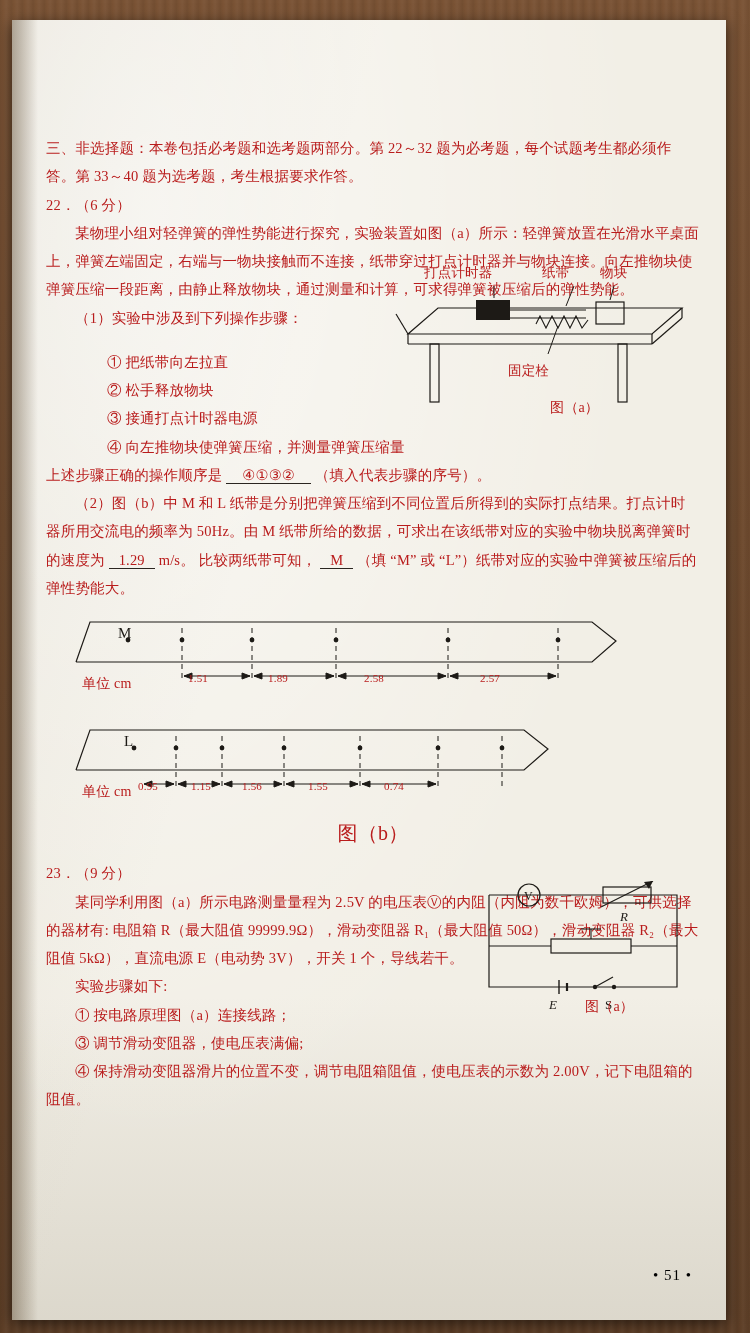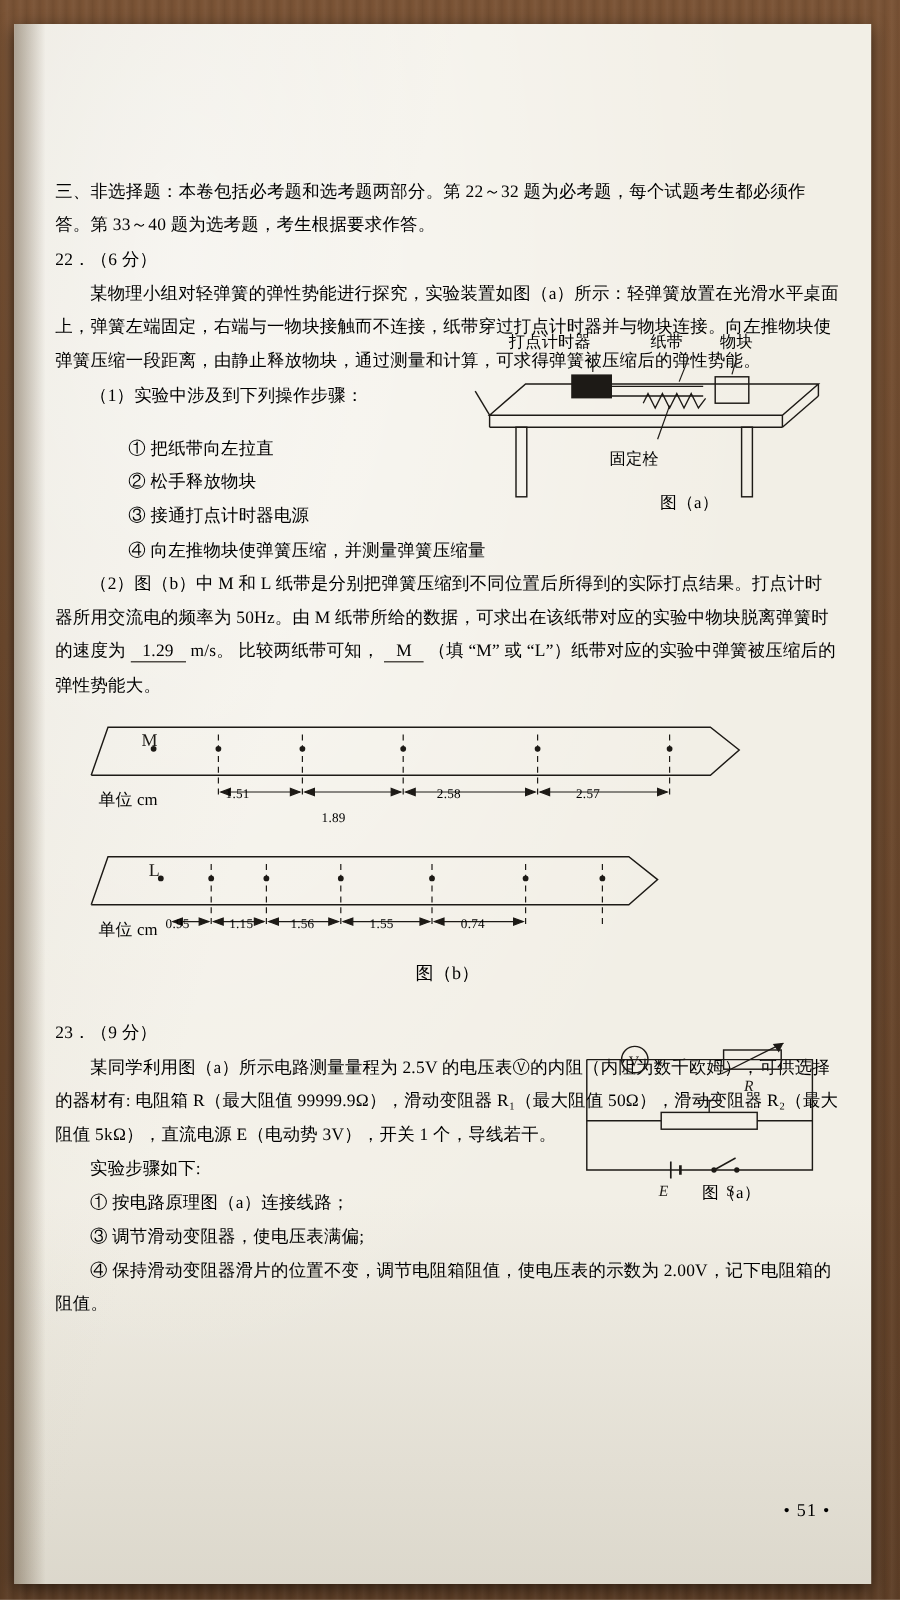--- a/index.html
+++ b/index.html
@@ -36,24 +36,24 @@
       linear-gradient(0deg, rgba(120,110,85,0.18), rgba(255,255,255,0) 25%);
     pointer-events:none;
   }
   .left-edge{
     position:absolute; left:0; top:0; width:26px; height:100%;
     background:linear-gradient(90deg, rgba(90,70,45,0.45), rgba(255,255,255,0) 100%);
     pointer-events:none;
   }
   .content{
     position:absolute;
-    left:34px; top:126px; right:26px;
+    left:34px; top:114px; right:26px;
     font-size:14.5px;
     line-height:1.95;
-    color:#000000;
+    color:#b91c1c;
     letter-spacing:0.2px;
   }
   p { margin:0; }
   .indent2 { text-indent:2em; }
   .underline { border-bottom:1px solid #2a2520; padding:0 16px; }
   .ul-val { border-bottom:1px solid #2a2520; padding:0 10px; }
 
   
   .fig-a-wrap{
     position:relative;
@@ -69,31 +69,31 @@
     font-size:14px;
   }
   .lbl{ position:absolute; font-size:13.5px; white-space:nowrap; }
 
   
   .tapes{ margin-top:6px; }
   .tape-box{ position:relative; height:108px; }
   .tape-box.l{ height:104px; }
   .unit{ position:absolute; font-size:14px; }
   .dist{ position:absolute; font-size:11px; }
-  .figb-cap{ text-align:center; font-size:15px; margin-top:-6px; }
+  .figb-cap{ text-align:center; font-size:20px; margin-top:-6px; }
 
   
   .circuit-wrap{ position:relative; height:0; }
   .circuit{
     position:absolute; right:8px; top:-120px; width:215px; height:140px;
   }
   .circ-cap{ position:absolute; right:58px; top:112px; font-size:14px; }
 
   .pagenum{
-    position:absolute; right:34px; bottom:52px;
+    position:absolute; right:34px; bottom:36px;
     font-size:15px; letter-spacing:1px;
   }
   svg { display:block; }
   .ink { stroke:#1d1a16; fill:none; }
   text { font-family:"Liberation Serif", serif; fill:#1d1a16; }
 </style>
 </head>
 <body>
 
 <div class="desk"></div>
@@ -146,20 +146,25 @@
         <span class="lbl" style="left:118px; top:110px;">固定栓</span>
         <span class="cap">图（a）</span>
       </div>
     </div>
 
     <p style="padding-left:4.2em; margin-top:-136px;">① 把纸带向左拉直</p>
     <p style="padding-left:4.2em;">② 松手释放物块</p>
     <p style="padding-left:4.2em;">③ 接通打点计时器电源</p>
     <p style="padding-left:4.2em;">④ 向左推物块使弹簧压缩，并测量弹簧压缩量</p>
 
+    <p>
+      <span>上述步骤正确的操作顺序是</span>
+      <span class="underline">④①③②</span>
+      <span>（填入代表步骤的序号）。</span>
+    </p>
 
     <p class="indent2">
       <span>（2）图（b）中 M 和 L 纸带是分别把弹簧压缩到不同位置后所得到的实际打点结果。打点计时器所用交流电的频率为 50Hz。由 M 纸带所给的数据，可求出在该纸带对应的实验中物块脱离弹簧时的速度为</span>
       <span class="ul-val">1.29</span>
       <span>m/s。</span>
       <span>比较两纸带可知，</span>
       <span class="ul-val">M</span>
       <span>（填 “M” 或 “L”）纸带对应的实验中弹簧被压缩后的弹性势能大。</span>
     </p>
 
@@ -194,21 +199,21 @@
             <polygon points="266,68 274,65 274,71" fill="#1d1a16"></polygon>
             <polygon points="374,68 366,65 366,71" fill="#1d1a16"></polygon>
             <line x1="378" y1="68" x2="484" y2="68"></line>
             <polygon points="378,68 386,65 386,71" fill="#1d1a16"></polygon>
             <polygon points="484,68 476,65 476,71" fill="#1d1a16"></polygon>
           </g>
           <text x="46" y="30" font-size="15">M</text>
         </svg>
         <span class="unit" style="left:36px; top:62px;">单位 cm</span>
         <span class="dist" style="left:142px; top:60px;">1.51</span>
-        <span class="dist" style="left:222px; top:60px;margin-top:20px;">1.89</span>
+        <span class="dist" style="left:222px; top:60px;">1.89</span>
         <span class="dist" style="left:318px; top:60px;text-align:right;">2.58</span>
         <span class="dist" style="left:434px; top:60px;">2.57</span>
       </div>
 
       <div class="tape-box l">
         <svg width="560" height="100" viewBox="0 0 560 100" style="margin-left:26px;">
           <polyline class="ink" stroke-width="1.2" points="4,54 18,14 452,14 476,33 452,54 4,54"></polyline>
           <circle cx="62" cy="32" r="2.4" fill="#1d1a16"></circle>
           <circle cx="104" cy="32" r="2.4" fill="#1d1a16"></circle>
           <circle cx="150" cy="32" r="2.4" fill="#1d1a16"></circle>
@@ -245,21 +250,21 @@
         <span class="dist" style="left:92px; top:60px;">0.95</span>
         <span class="dist" style="left:145px; top:60px;">1.15</span>
         <span class="dist" style="left:196px; top:60px;">1.56</span>
         <span class="dist" style="left:262px; top:60px;">1.55</span>
         <span class="dist" style="left:338px; top:60px;">0.74</span>
       </div>
 
       <p class="figb-cap">图（b）</p>
     </div>
 
-    <p style="margin-top:20px;">23．（9 分）</p>
+    <p style="margin-top:6px;">23．（9 分）</p>
     <p class="indent2">某同学利用图（a）所示电路测量量程为 2.5V 的电压表Ⓥ的内阻（内阻为数千欧姆），可供选择的器材有: 电阻箱 R（最大阻值 99999.9Ω），滑动变阻器 R₁（最大阻值 50Ω），滑动变阻器 R₂（最大阻值 5kΩ），直流电源 E（电动势 3V），开关 1 个，导线若干。</p>
 
     <p class="indent2">实验步骤如下:</p>
 
     <div class="circuit-wrap">
       <div class="circuit">
         <svg width="215" height="140" viewBox="0 0 215 140">
 
           <polyline class="ink" stroke-width="1.2" points="12,14 200,14 200,106 12,106 12,14"></polyline>
 

